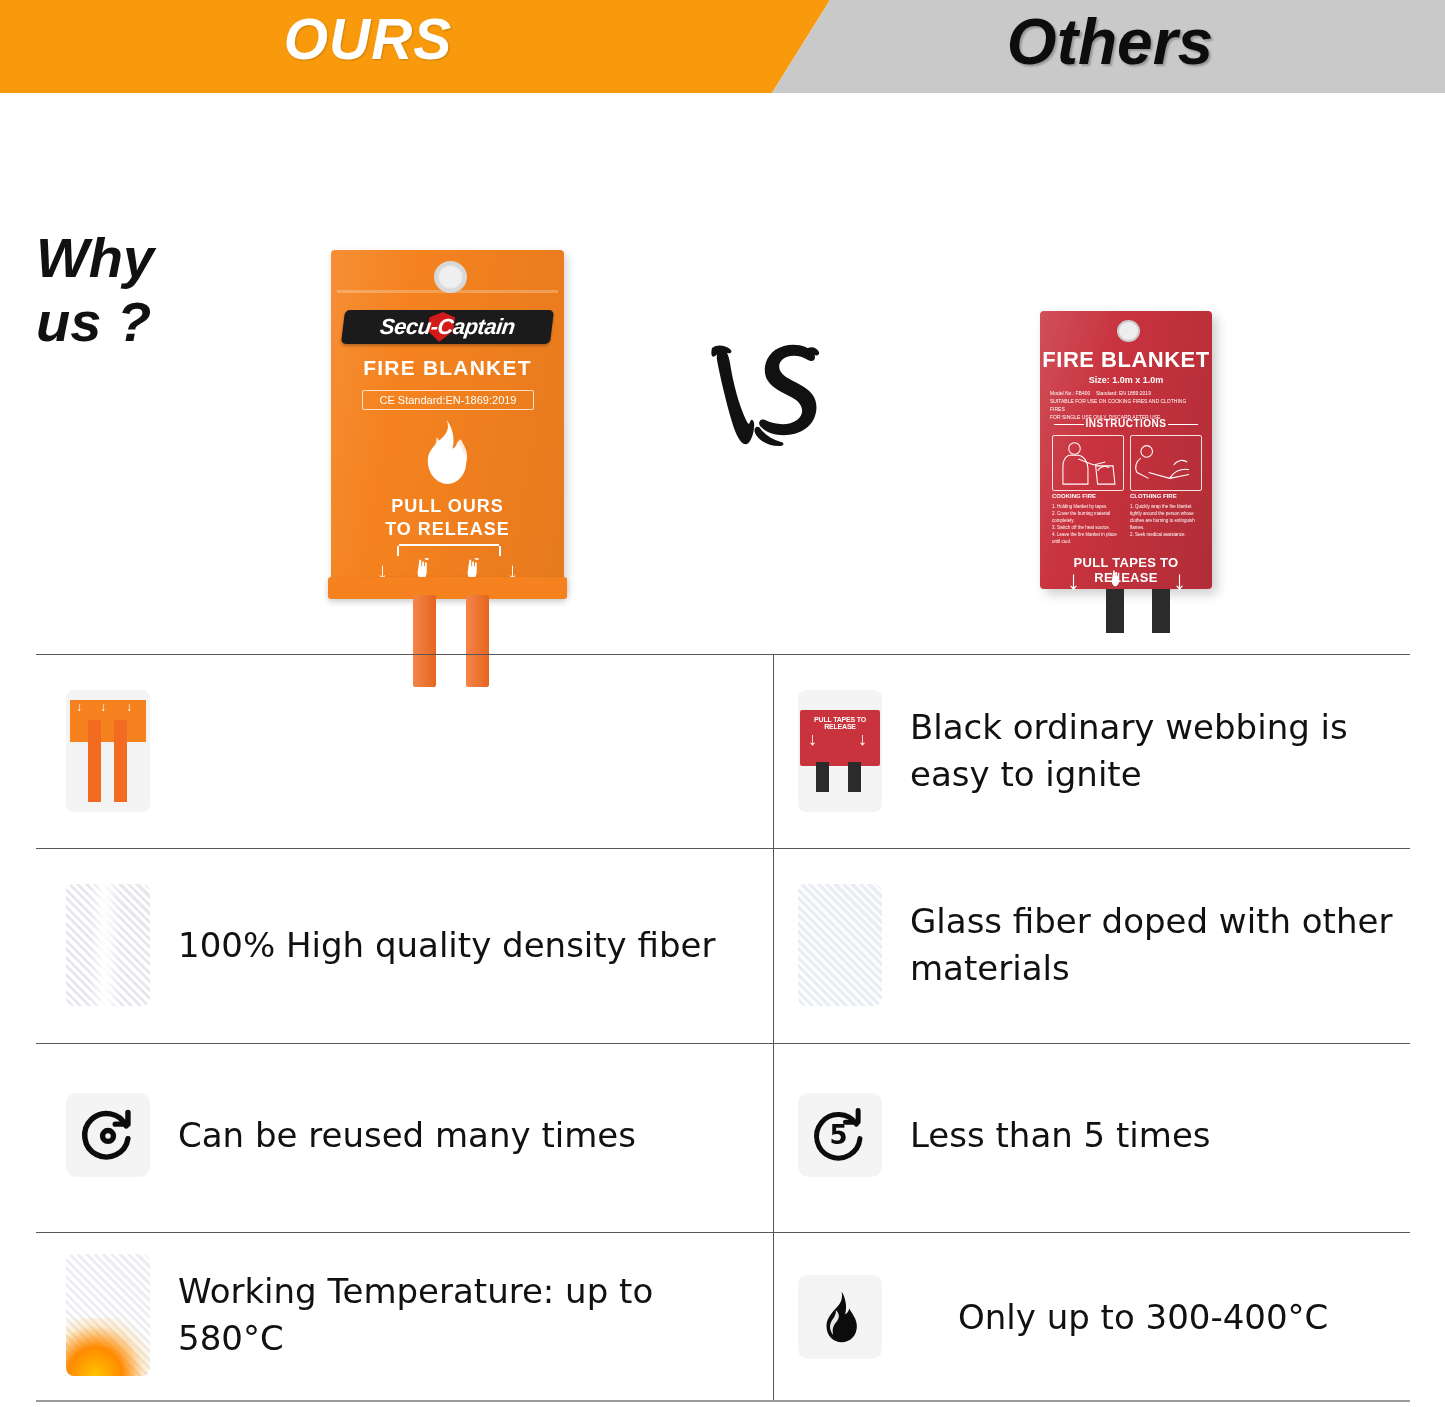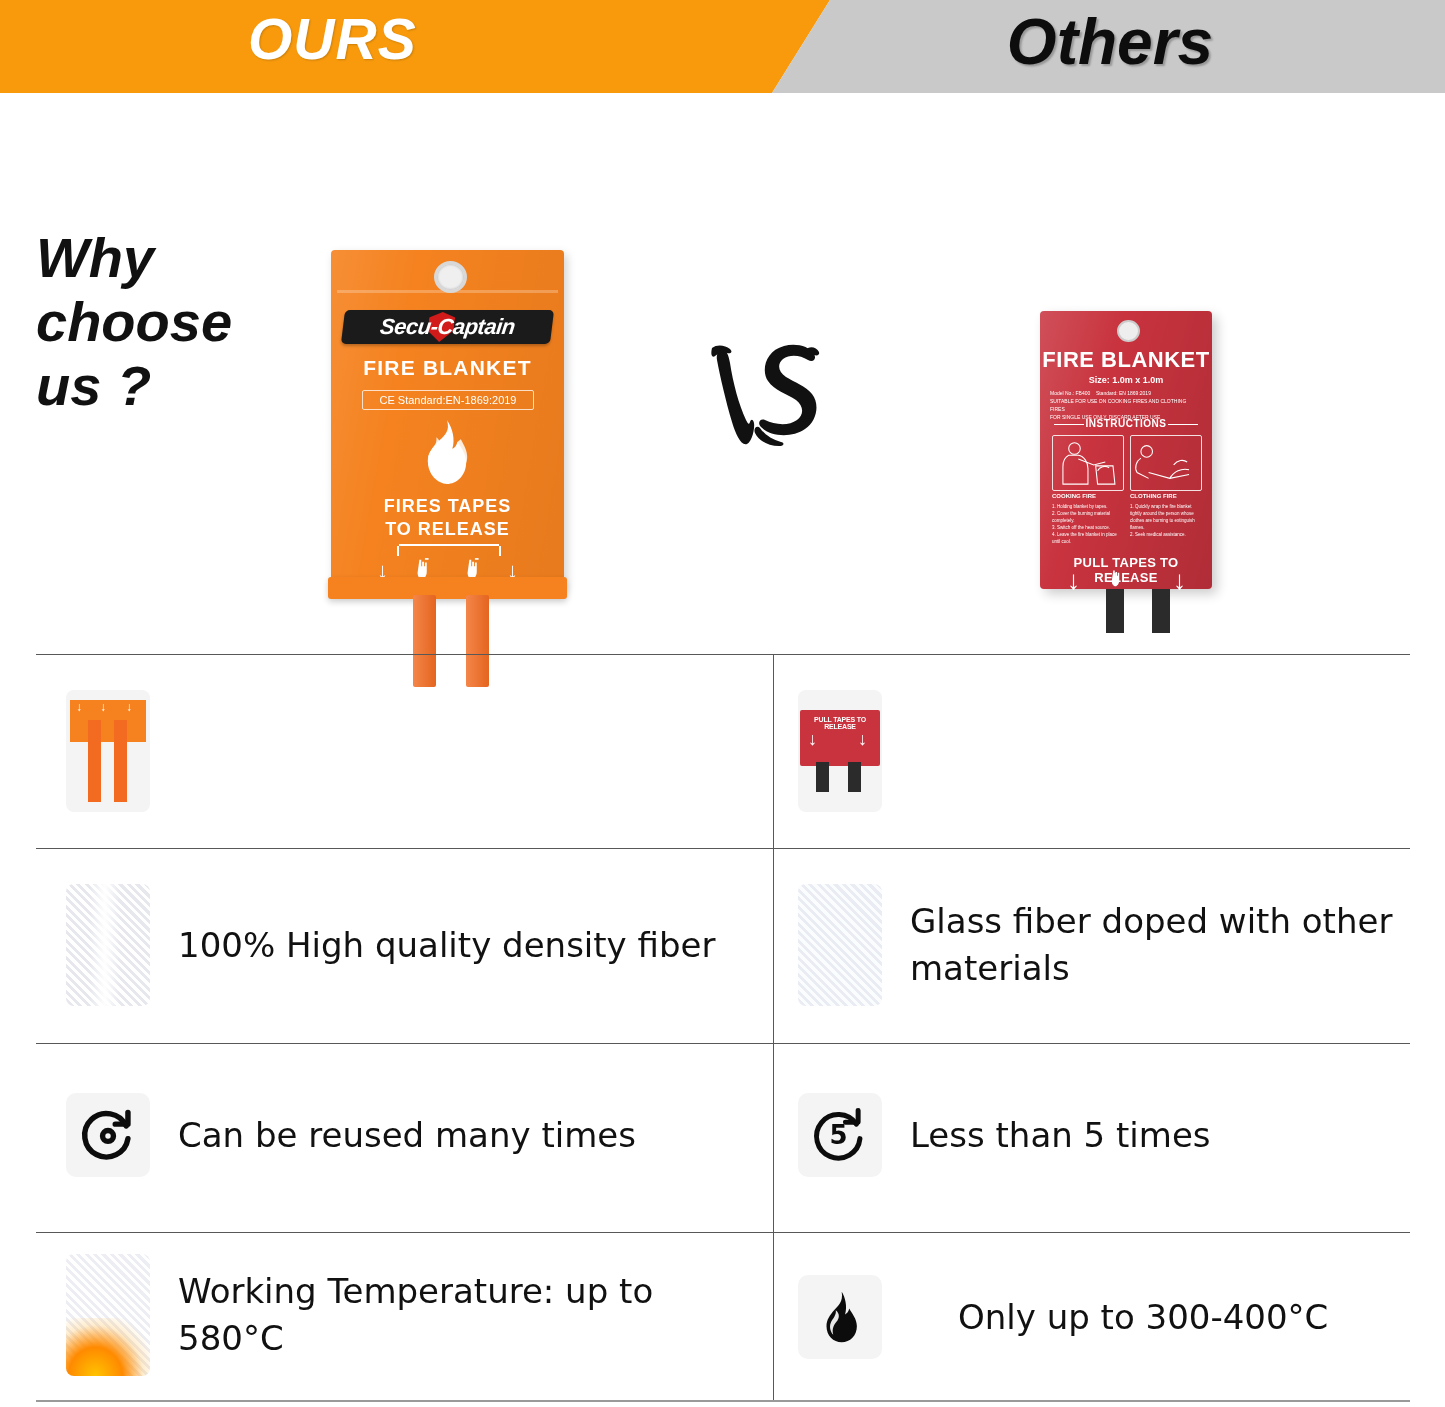--- a/index.html
+++ b/index.html
@@ -4,21 +4,21 @@
 <style>
   html,body{margin:0;padding:0;background:#fff;}
   body{width:1445px;height:1407px;font-family:"Liberation Sans",sans-serif;position:relative;overflow:hidden;}
 
   
   .header{position:absolute;left:0;top:0;width:1445px;height:93px;}
   .hdr-orange{position:absolute;left:0;top:0;width:830px;height:93px;background:#F89A0C;
               clip-path:polygon(0 0,830px 0,772px 93px,0 93px);}
   .hdr-gray{position:absolute;left:760px;top:0;width:685px;height:93px;background:#C9C9C9;
             clip-path:polygon(70px 0,685px 0,685px 93px,12px 93px);}
-  .hdr-ours{position:absolute;left:248px;top:6px;width:240px;text-align:left;
+  .hdr-ours{position:absolute;left:248px;top:6px;width:240px;text-align:center;
             font-size:57px;font-weight:bold;font-style:italic;color:#fff;letter-spacing:1px;
             text-shadow:1px 1px 2px rgba(0,0,0,.18);}
   .hdr-others{position:absolute;left:960px;top:5px;width:300px;text-align:center;
             font-size:64px;font-weight:bold;font-style:italic;color:#0D0D0D;
             text-shadow:2px 2px 2px rgba(0,0,0,.25);}
 
   
   .hero{position:absolute;left:0;top:93px;width:1445px;height:560px;}
   .why{position:absolute;left:36px;top:133px;width:300px;
        font-size:56px;line-height:64px;font-weight:bold;font-style:italic;color:#111;}
@@ -129,42 +129,41 @@
   <div class="hdr-orange"></div>
   <div class="hdr-gray"></div>
   <div class="hdr-ours">OURS</div>
   <div class="hdr-others">Others</div>
 </div>
 
 <div class="hero">
 
   <div class="why">
     <span>Why</span>
-    <span>choose</span>
     <span>us ?</span>
   </div>
 
   <div class="pkg-o">
     <div class="body"></div>
     <div class="topseam"></div>
     <div class="grommet"></div>
     <div class="logo"></div>
     <div class="shield"></div>
     <div class="logo-txt">Secu-Captain</div>
     <div class="fb">FIRE BLANKET</div>
     <div class="ce">CE Standard:EN-1869:2019</div>
     <div class="flame-w">
       <svg viewBox="0 0 64 64" width="76" height="68" fill="#ffffff">
         <path d="M32 2c3 10-2 14-7 19-6 6-11 11-11 20 0 12 9 21 18 21s18-8 18-20c0-9-5-14-8-20-1 4-3 6-5 7 3-9 0-20-5-27z"></path>
         <path d="M22 18c1 7-4 10-7 16-2 5-1 11 2 15-1-9 3-14 7-19 2-3 3-8-2-12z" opacity=".85"></path>
         <path d="M45 20c3 6 6 10 6 17 0 5-2 9-5 12 2-8 0-13-3-18-2-4-3-8 2-11z" opacity=".85"></path>
       </svg>
     </div>
     <div class="pt">
-      <span>FIRES TAPES</span><br>
+      <span>PULL OURS</span><br>
       <span>TO RELEASE</span>
     </div>
     <div class="brk"></div>
     <div class="arrow" style="left:44px;top:310px;">↓</div>
     <div class="arrow" style="left:174px;top:310px;">↓</div>
     <div class="hand" style="left:82px;top:307px;">
       <svg viewBox="0 0 24 26" width="22" height="24" fill="#fff">
         <path d="M7 3 l2 0 0 7 1 0 0-5 2 0 0 5 1 0 0-4 2 0 0 10c0 5-3 8-5 8s-5-2-5-7z"></path>
         <path d="M13 1 h4 v2 h-4z" opacity=".9"></path>
       </svg>
@@ -266,20 +265,21 @@
   </div>
   <div class="cell" style="left:762px;top:34px;width:600px;height:126px;">
     <div class="thumb t-red">
       <div class="top"></div>
       <div class="lbl">PULL TAPES TO RELEASE</div>
       <div class="ar" style="left:10px;">↓</div>
         <div class="ar" style="left:60px;">↓</div>
       <div class="bs" style="left:18px;"></div>
         <div class="bs" style="left:50px;"></div>
     </div>
+    <div class="ctext">Black ordinary webbing is easy to ignite</div>
   </div>
 
   <div class="cell" style="left:30px;top:228px;width:690px;height:126px;">
     <div class="thumb t-weave">
         <div class="sheen"></div>
       </div>
     <div class="ctext">100% High quality density fiber</div>
   </div>
   <div class="cell" style="left:762px;top:228px;width:600px;height:126px;">
     <div class="thumb t-weave2"></div>

